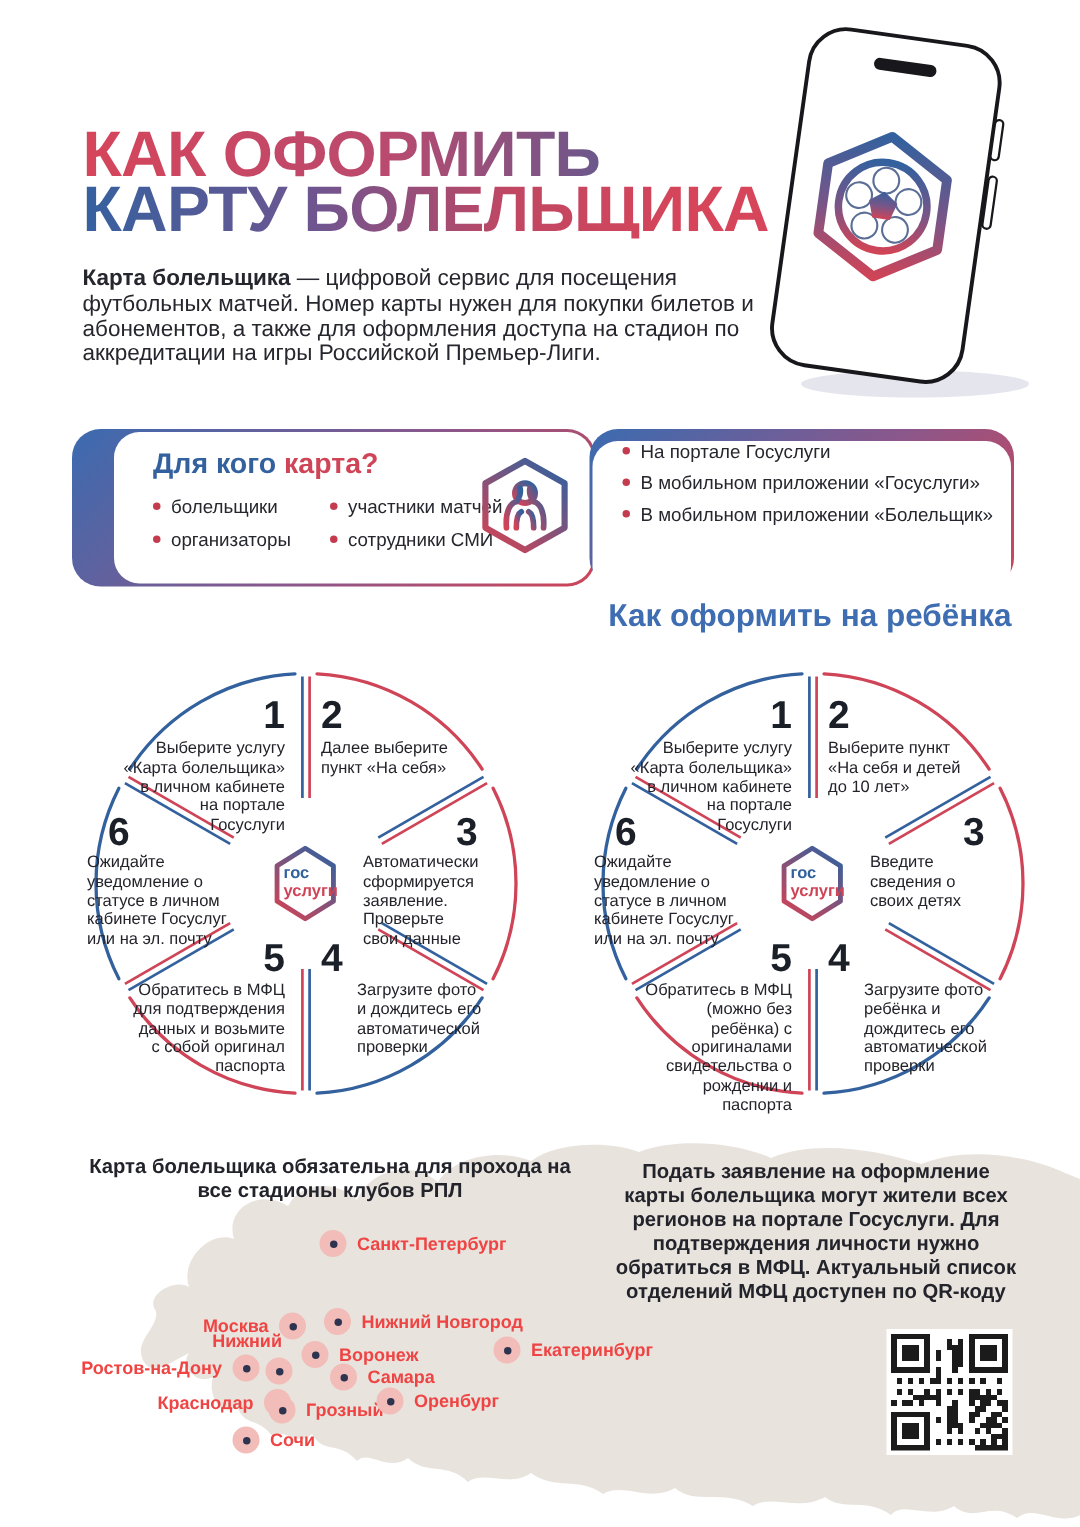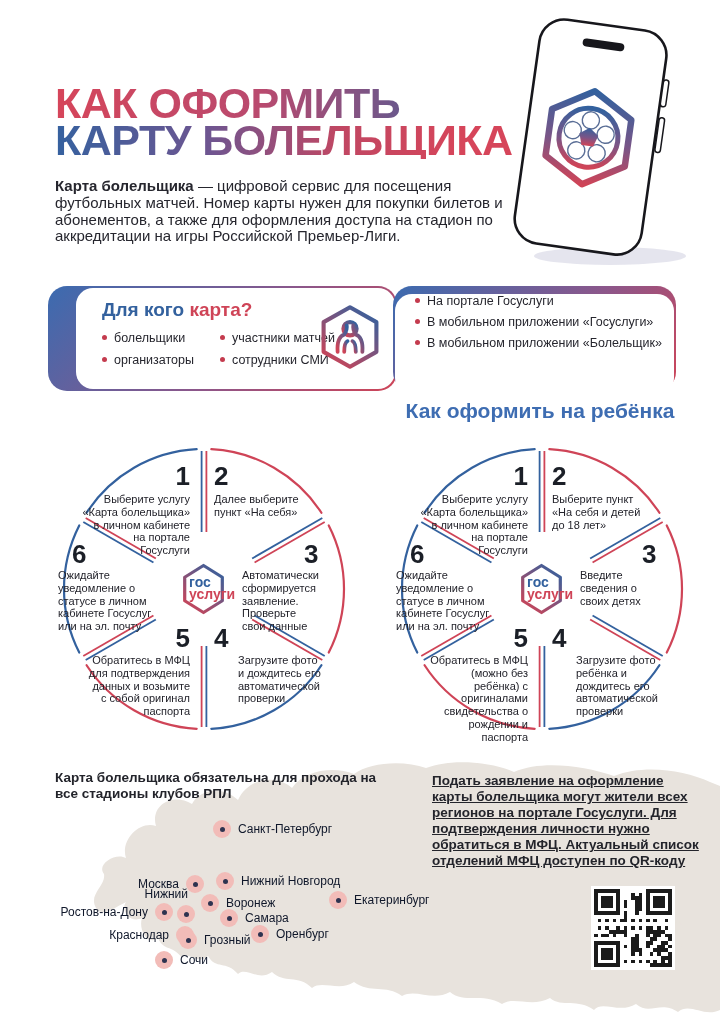--- a/index.html
+++ b/index.html
@@ -42,33 +42,33 @@
   .n4{top:188px;left:182px;} .n5{top:188px;right:182px;}
   .stx{position:absolute;font-size:11px;line-height:12.8px;color:#23232b;}
   .t1{top:56px;right:182px;width:108px;text-align:right;}
   .t2{top:56px;left:182px;width:92px;}
   .t3{top:132px;left:210px;width:76px;}
   .t6{top:132px;left:26px;width:98px;}
   .t4{top:217px;left:182px;width:88px;margin-left:24px;}
   .t5{top:217px;right:182px;width:104px;text-align:right;}
   .logo{position:absolute;left:148px;top:123px;width:47px;height:58px;}
   .logo svg{position:absolute;inset:0;width:100%;height:100%;}
-  .logo-text{position:absolute;left:9px;top:16px;font-size:14px;line-height:12px;font-weight:700;}
+  .logo-text{position:absolute;left:9px;top:16px;font-size:11px;line-height:12px;font-weight:700;}
   .logo-text span{display:block;}
   
   .map-sec{position:absolute;left:0;top:760px;width:720px;height:258px;}
   .map-svg{position:absolute;inset:0;width:720px;height:258px;}
-  .note{position:absolute;font-size:13.5px;line-height:16px;font-weight:700;color:#23242b;}
+  .note{position:absolute;font-size:13.5px;line-height:16px;font-weight:700;color:#23242b;text-align:center;}
   .note-left{left:55px;top:10px;width:330px;}
-  .note-right{left:432px;top:13px;width:272px;text-decoration:underline;}
+  .note-right{left:408px;top:13px;width:272px;}
   .city{position:absolute;display:flex;align-items:center;gap:7px;transform:translateY(-50%);}
   .city.rev{flex-direction:row-reverse;}
   .mk{position:relative;width:18px;height:18px;border-radius:50%;background:#f2bcb8;flex:0 0 auto;}
   .mk::after{content:"";position:absolute;inset:0;margin:auto;width:5px;height:5px;border-radius:50%;background:#2e3350;}
-  .cl{font-size:12px;font-weight:400;color:#0f172a;white-space:nowrap;}
+  .cl{font-size:12px;font-weight:700;color:#ef4444;white-space:nowrap;}
   .qr{position:absolute;left:591px;top:126px;width:78px;height:78px;background:#fff;padding:3px;}
 </style>
 </head>
 <body>
 
 <svg width="0" height="0" style="position:absolute" aria-hidden="true">
   <defs>
     <linearGradient id="g-diag" x1="85%" y1="0%" x2="15%" y2="100%">
       <stop offset="0" stop-color="#33619e"></stop>
         <stop offset="1" stop-color="#cf4457"></stop>
@@ -217,21 +217,21 @@
         <line x1="222.563448015713" y1="125.57846096908266" x2="292.7115057222525" y2="85.07846096908267" stroke="#cf4457" stroke-width="1.8"></line>
         <line x1="220.16344801571302" y1="121.42153903091734" x2="290.31150572225255" y2="80.92153903091736" stroke="#33619e" stroke-width="1.8"></line>
       </svg>
     <div class="num n1">1</div>
     <div class="num n2">2</div>
     <div class="num n3">3</div>
     <div class="num n4">4</div>
     <div class="num n5">5</div>
     <div class="num n6">6</div>
     <div class="stx t1">Выберите услугу «Карта болельщика» в личном кабинете на портале Госуслуги</div>
-    <div class="stx t2">Выберите пункт «На себя и детей до 18 лет»</div>
+    <div class="stx t2">Выберите пункт «На себя и детей до 10 лет»</div>
     <div class="stx t3">Введите сведения о своих детях</div>
     <div class="stx t4">Загрузите фото ребёнка и дождитесь его автоматической проверки</div>
     <div class="stx t5">Обратитесь в МФЦ (можно без ребёнка) с оригиналами свидетельства о рождении и паспорта</div>
     <div class="stx t6">Ожидайте уведомление о статусе в личном кабинете Госуслуг или на эл. почту</div>
     <div class="logo">
       <svg viewBox="-40 -46 80 92">
           <path d="M0,-40 L32,-20 L32,20 L0,40 L-32,20 L-32,-20 Z" fill="#fff" stroke="url(#g-diag)" stroke-width="5.5" stroke-linejoin="round"></path>
         </svg>
       <div class="logo-text">
           <span class="blue">гос</span>

